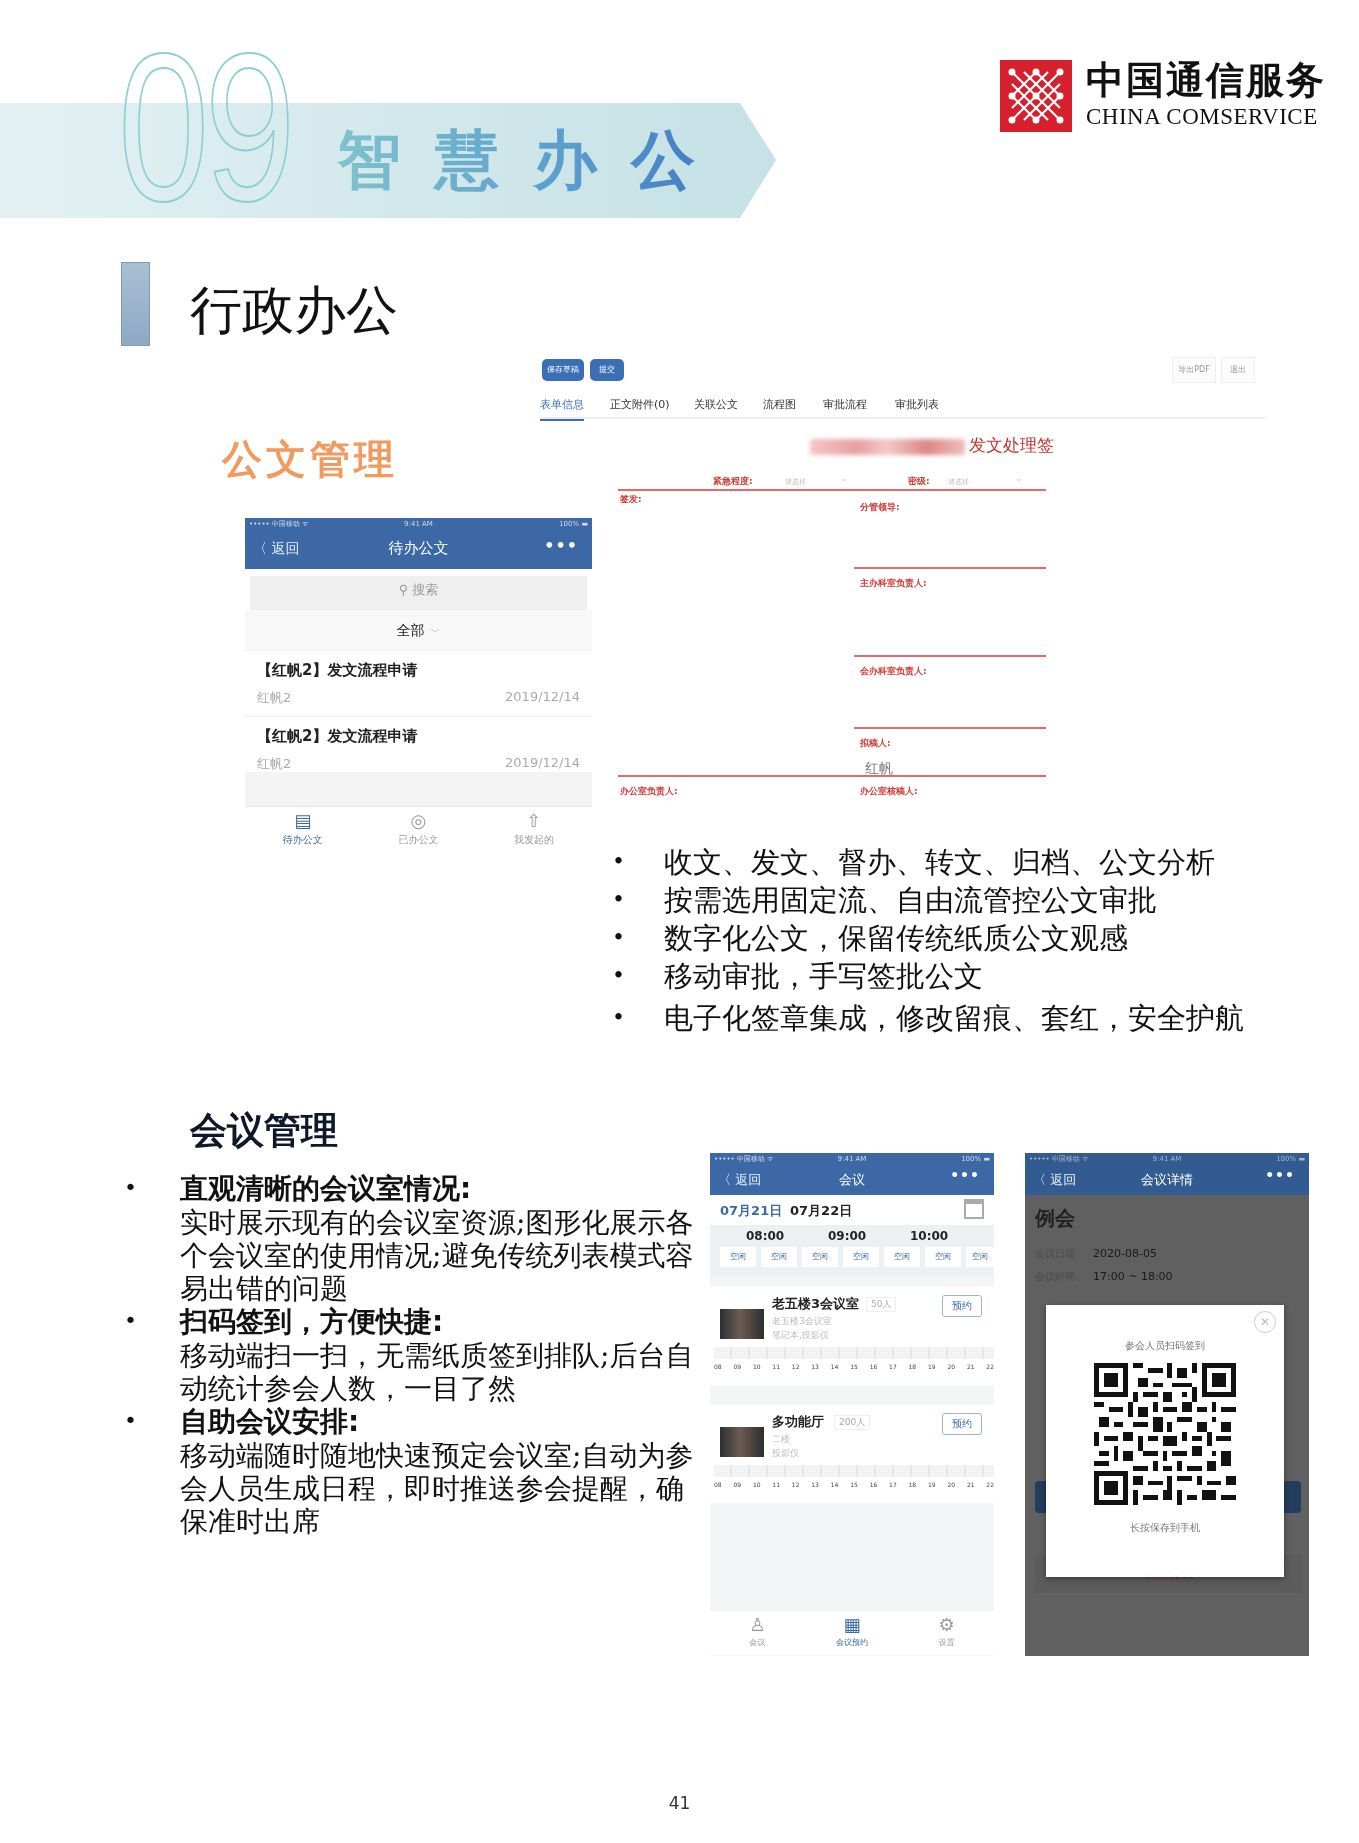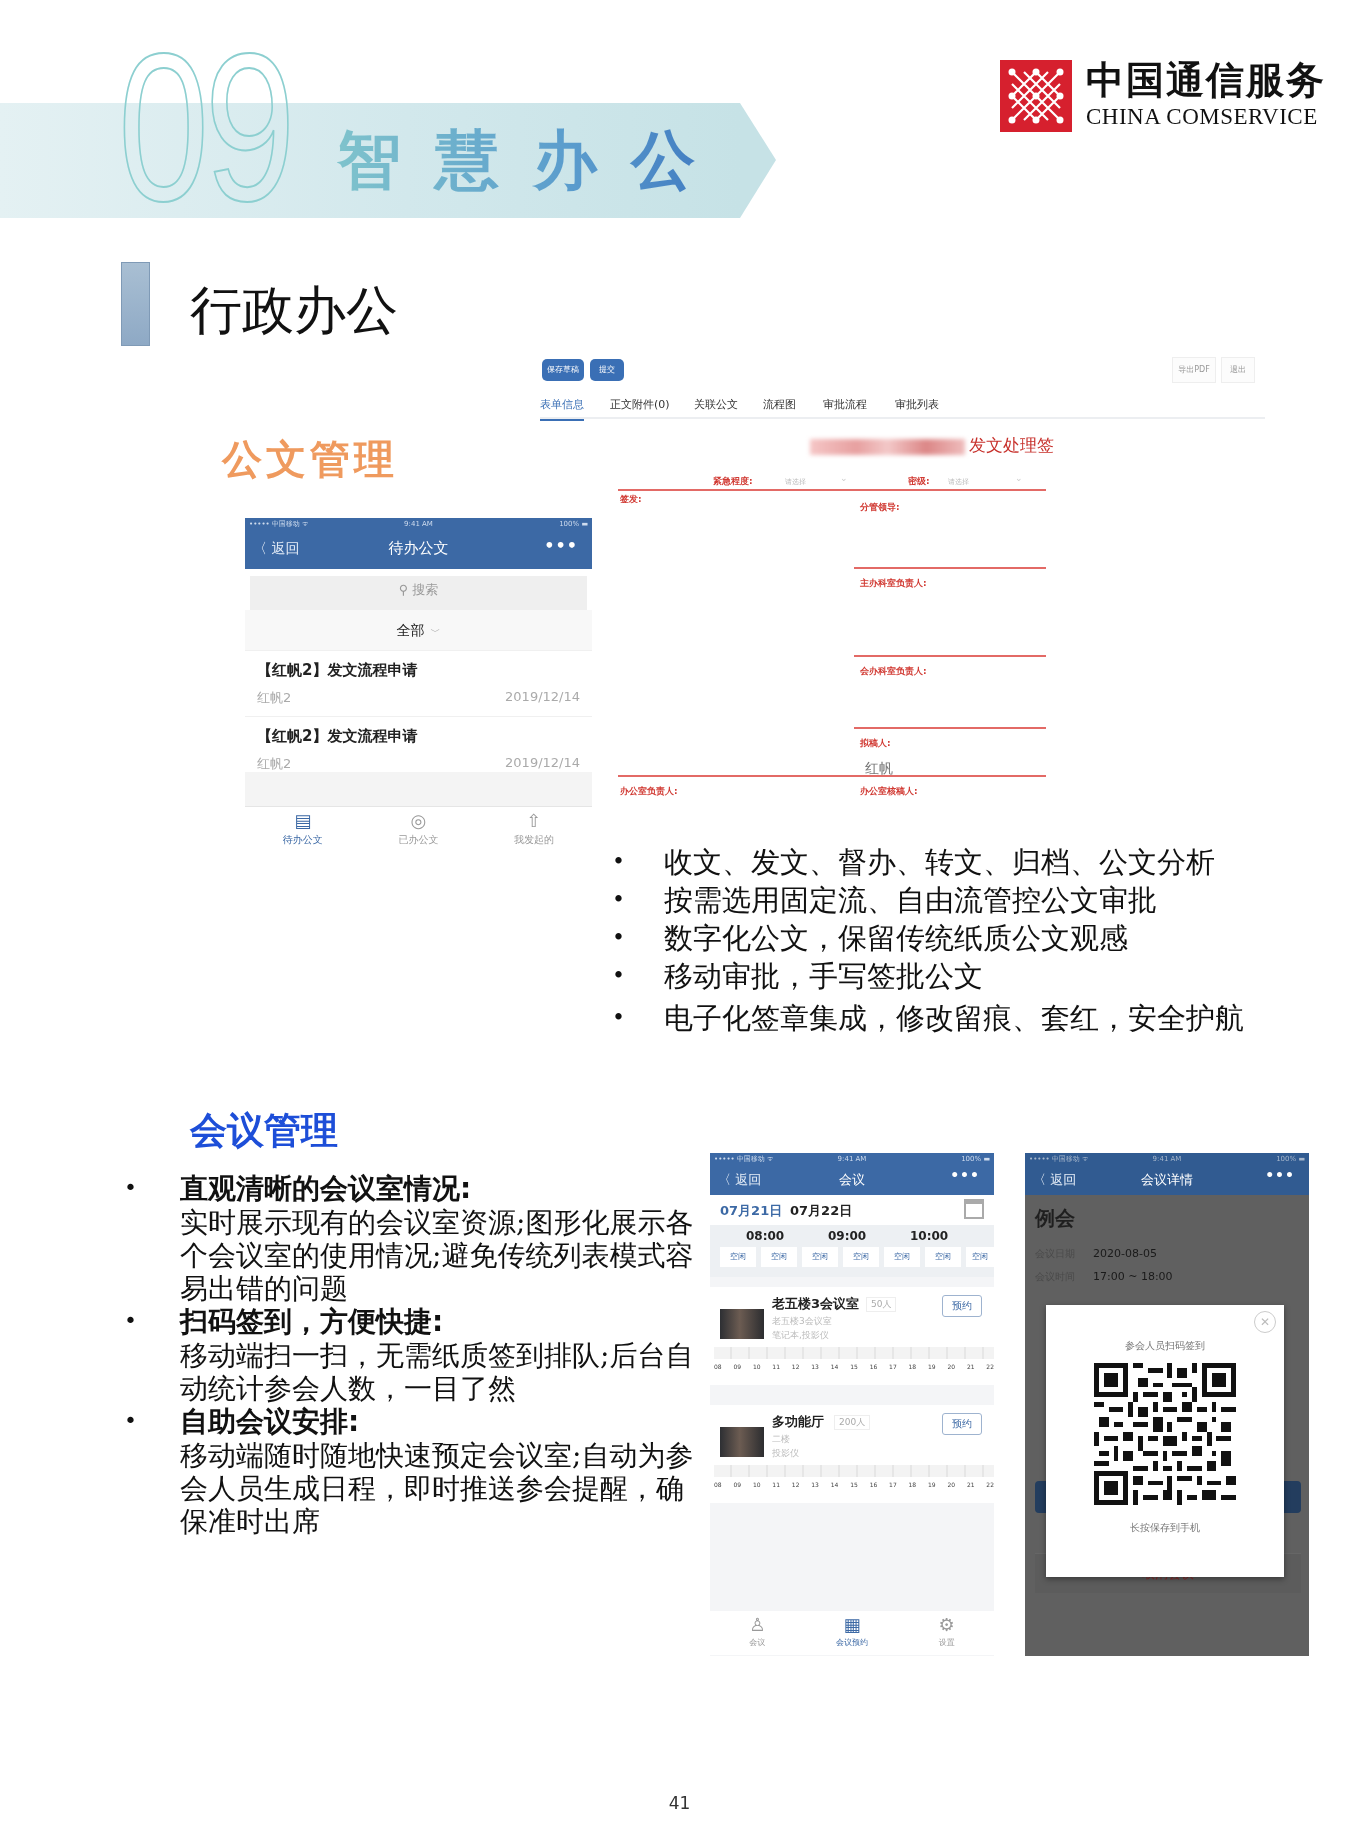--- a/index.html
+++ b/index.html
@@ -83,21 +83,21 @@
   .m-tab.active .ic, .m-tab.active .lb { color: #3c69a5; }
 
   
   .bul1 { position: absolute; left: 612px; top: 843px; }
   .bul1 li { list-style: none; position: relative; font-family: "DejaVu Serif", serif; font-size: 29px;
     line-height: 38px; height: 38px; padding-left: 52px; color: #111; white-space: nowrap; }
   .bul1 li::before { content: "•"; position: absolute; left: 0; top: 0; font-size: 22px; }
 
   
   .meet-title { position: absolute; left: 190px; top: 1108px; font-size: 37px; font-weight: bold;
-    line-height: 46px; color: #1d4ed8; }
+    line-height: 46px; color: #0f172a; }
   .bul2 { position: absolute; left: 124px; top: 1172px; width: 580px; }
   .bul2 .item { position: relative; padding-left: 56px; }
   .bul2 .item::before { content: "•"; position: absolute; left: 0; top: 0; font-size: 22px; line-height: 32px; }
   .bul2 .head { font-size: 28px; font-weight: bold; line-height: 34px; color: #111; }
   .bul2 .body { font-family: "DejaVu Serif", serif; font-size: 28px; line-height: 33px; color: #111; }
 
   
   .m2 { position: absolute; left: 710px; top: 1153px; width: 284px; height: 503px; background: #f4f5f7; }
   .m2 .m-status { height: 12px; }
   .m2 .m-nav { height: 30px; }

